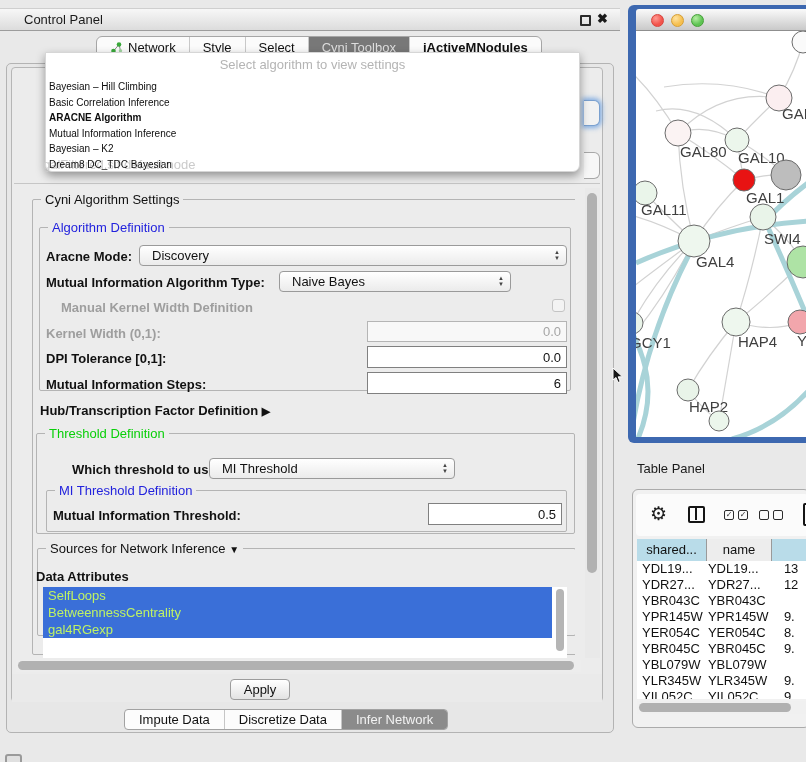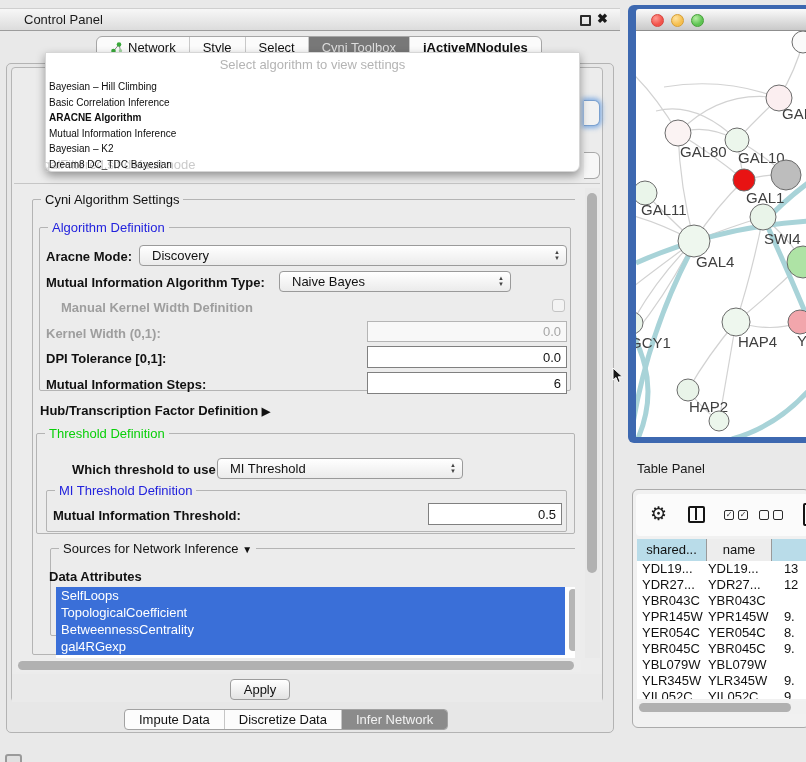--- a/index.html
+++ b/index.html
@@ -54,21 +54,21 @@
     display:flex;align-items:center;padding-left:12px;}
   .stepper{position:absolute;right:6px;top:3px;display:flex;flex-direction:column;align-items:center;
     font-size:6px;line-height:6px;color:#444;}
   .tfield{position:absolute;border:1px solid #808080;background:#fff;font-size:13px;color:#111;
     text-align:right;padding:0 5px;display:flex;align-items:center;justify-content:flex-end;}
   .tfield.dis{border-color:#b5b5b5;background:#f8f8f8;color:#a5a5a5;}
   .checkbox{position:absolute;width:13px;height:13px;border:1px solid #c4c4c4;border-radius:3px;background:#f3f3f3;}
   .tri{font-size:11px;color:#111;}
 
   .listbox{position:absolute;background:#ffffff;overflow:hidden;}
-  .attr-item{height:17px;line-height:17px;width:509px;background:#3a6fd8;color:#ffffff;
+  .attr-item{height:17px;line-height:17px;width:509px;background:#3a6fd8;color:#bef264;
     font-size:13px;padding-left:5px;white-space:nowrap;}
   .list-thumb{position:absolute;right:3px;top:2px;width:8px;height:62px;border-radius:4px;background:#b5b5b5;}
 
   .bottom-tabs{position:absolute;left:123px;top:708px;height:21px;display:flex;
     border:1px solid #a2a2a2;border-radius:4px;background:#fcfcfc;overflow:hidden;}
   .btab{padding:0 14px;font-size:13px;line-height:19px;color:#111;border-right:1px solid #c6c6c6;white-space:nowrap;}
   .btab:last-child{border-right:none;}
   .btab.sel{background:#8b8b8b;color:#f2f2f2;}
 
   
@@ -202,44 +202,43 @@
 
             <span class="lbl" style="left:7px;top:203px;">
               <span>Hub/Transcription Factor Definition</span>
               <span class="tri"> ▶</span>
             </span>
 
             <div class="group" style="left:3px;top:233px;width:539px;height:101px;">
               <span class="legend green">Threshold Definition</span>
 
               <span class="lbl" style="left:35px;top:28px;">Which threshold to use:</span>
-              <div class="combo" style="left:172px;top:24px;width:246px;margin-left:8px;">
+              <div class="combo" style="left:172px;top:24px;width:246px;">
                 <span>MI Threshold</span>
                 <span class="stepper">▲<span>▼</span></span>
               </div>
 
               <div class="group" style="left:9px;top:56px;width:521px;height:42px;">
                 <span class="legend blue">MI Threshold Definition</span>
                 <span class="lbl" style="left:6px;top:17px;">Mutual Information Threshold:</span>
                 <div class="tfield" style="left:381px;top:12px;width:134px;height:22px;">
                   <span>0.5</span>
                 </div>
               </div>
             </div>
 
-            <div class="group" style="left:17px;top:348px;width:539px;height:88px;">
+            <div class="group" style="left:4px;top:348px;width:539px;height:88px;">
               <span class="legend black">
                 <span>Sources for Network Inference</span>
                 <span class="tri" style="font-size:10px;"> ▼</span>
               </span>
               <span class="lbl" style="left:-2px;top:20px;">Data Attributes</span>
               <div class="listbox" style="left:5px;top:38px;width:524px;height:74px;">
                 <div id="attr-list">
                     <div class="attr-item">SelfLoops</div>
-                    <div class="attr-item">TopologicalCoefficient</div>
                     <div class="attr-item">BetweennessCentrality</div>
                     <div class="attr-item">gal4RGexp</div>
                   </div>
                 <span class="list-thumb"></span>
               </div>
             </div>
           </div>
         </div>
 
         <div class="vscroll">

